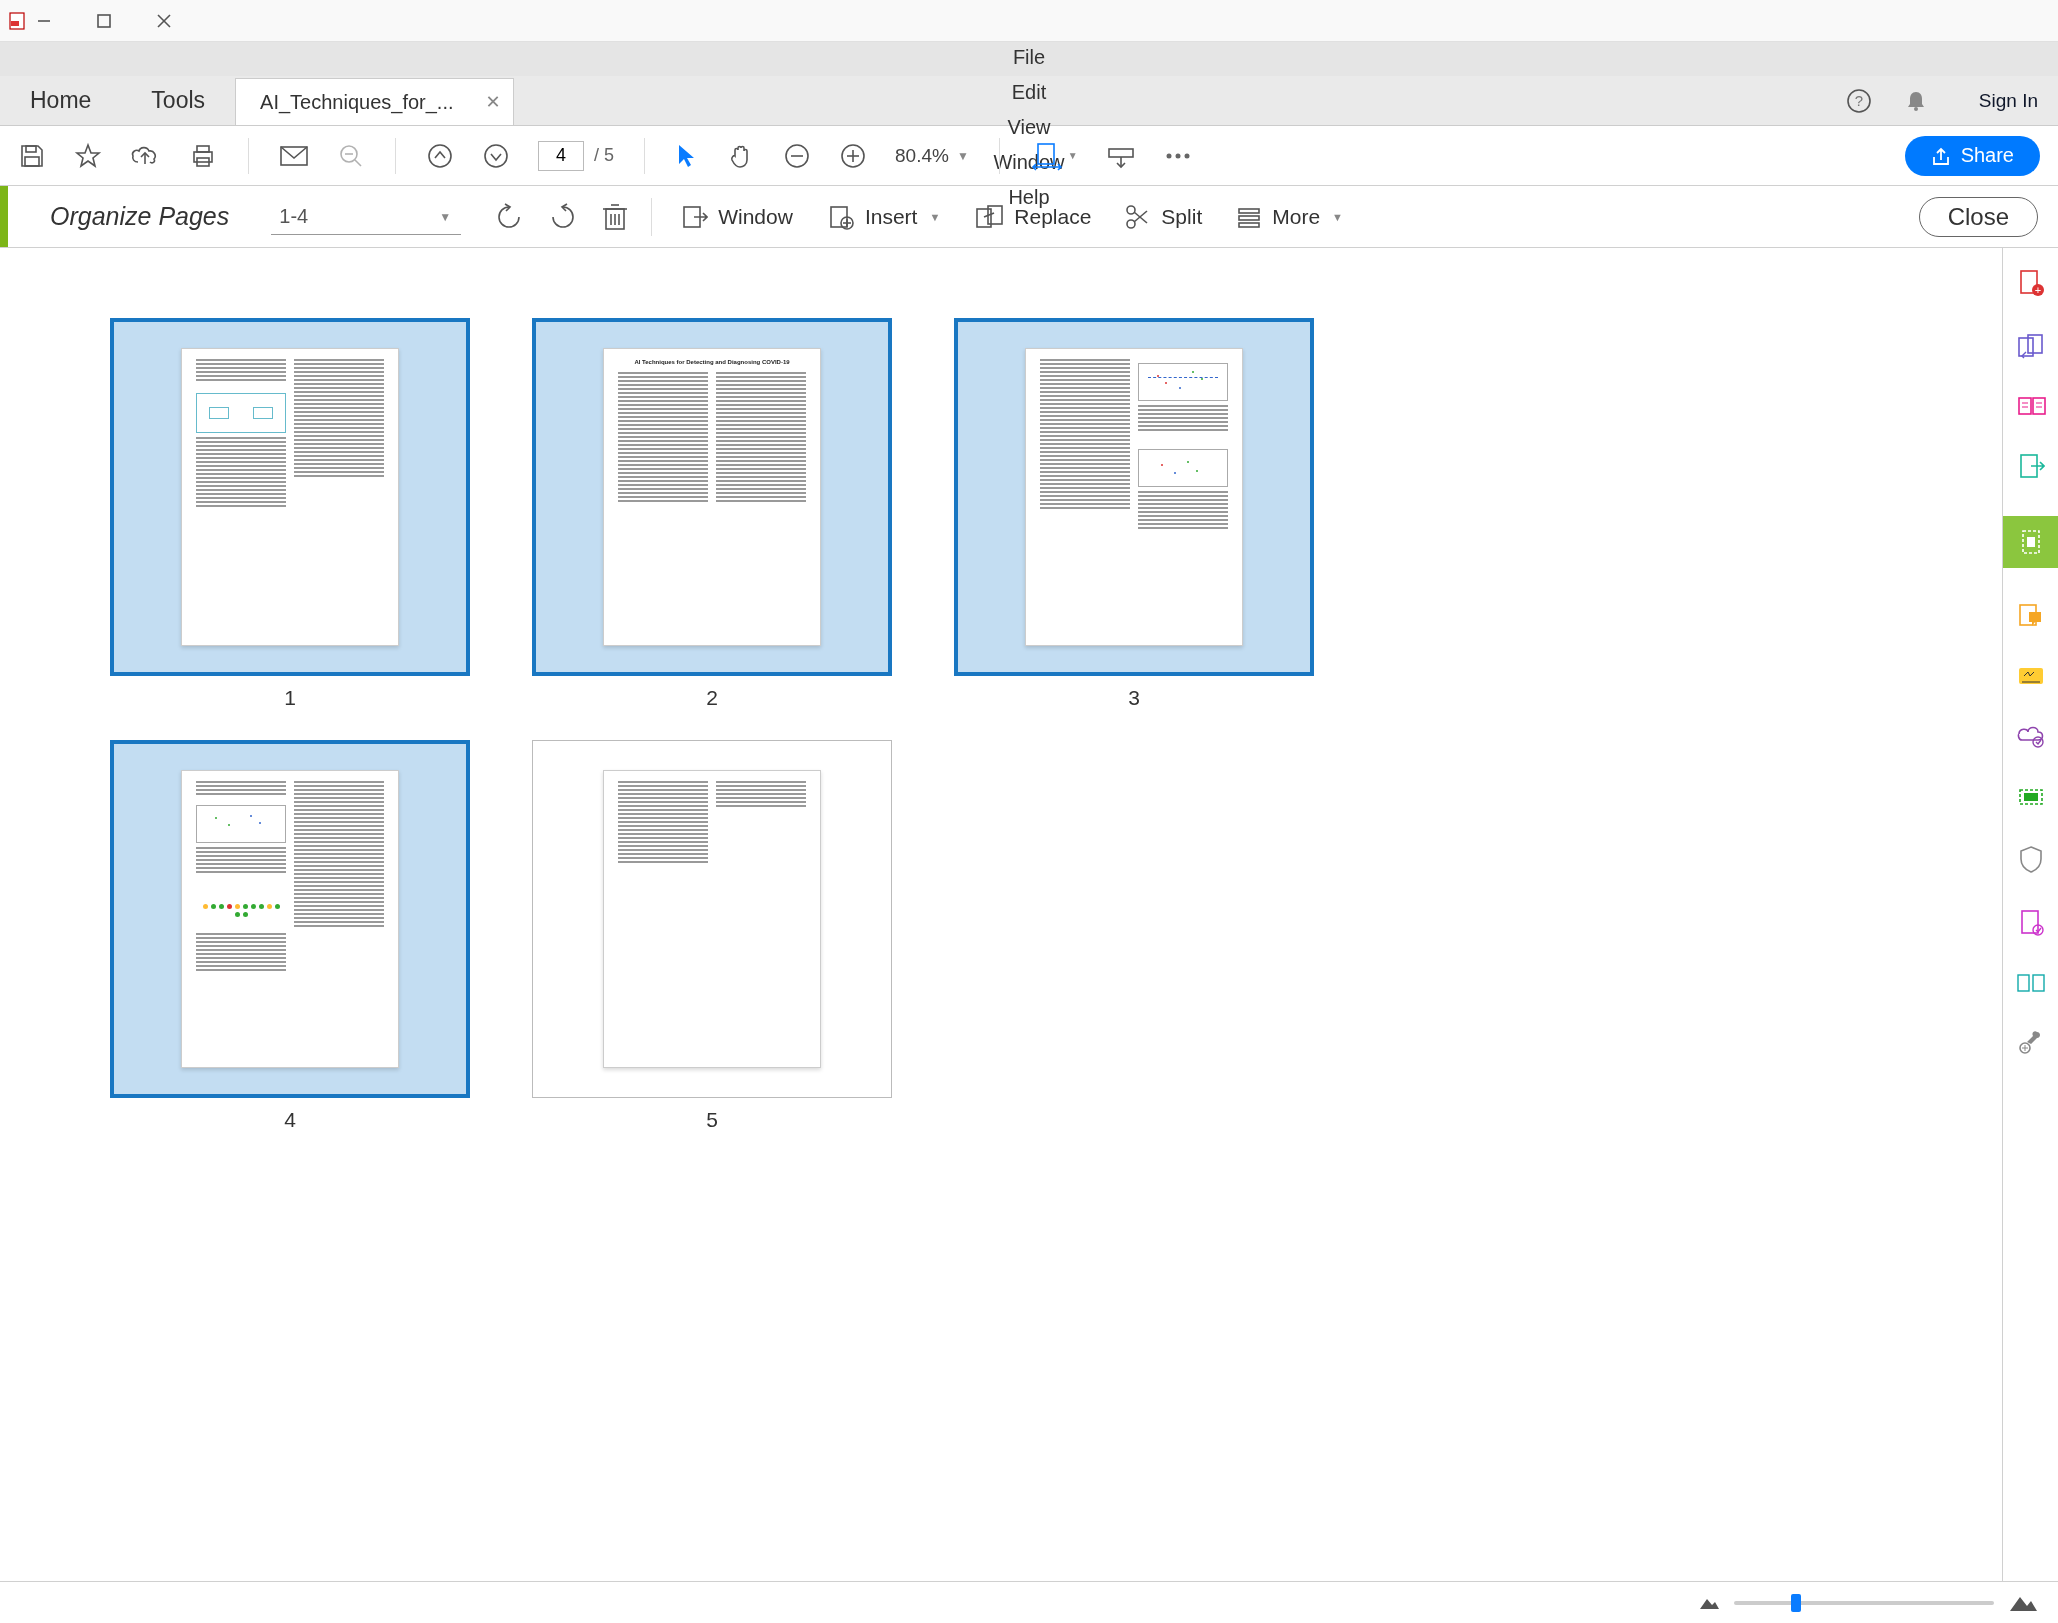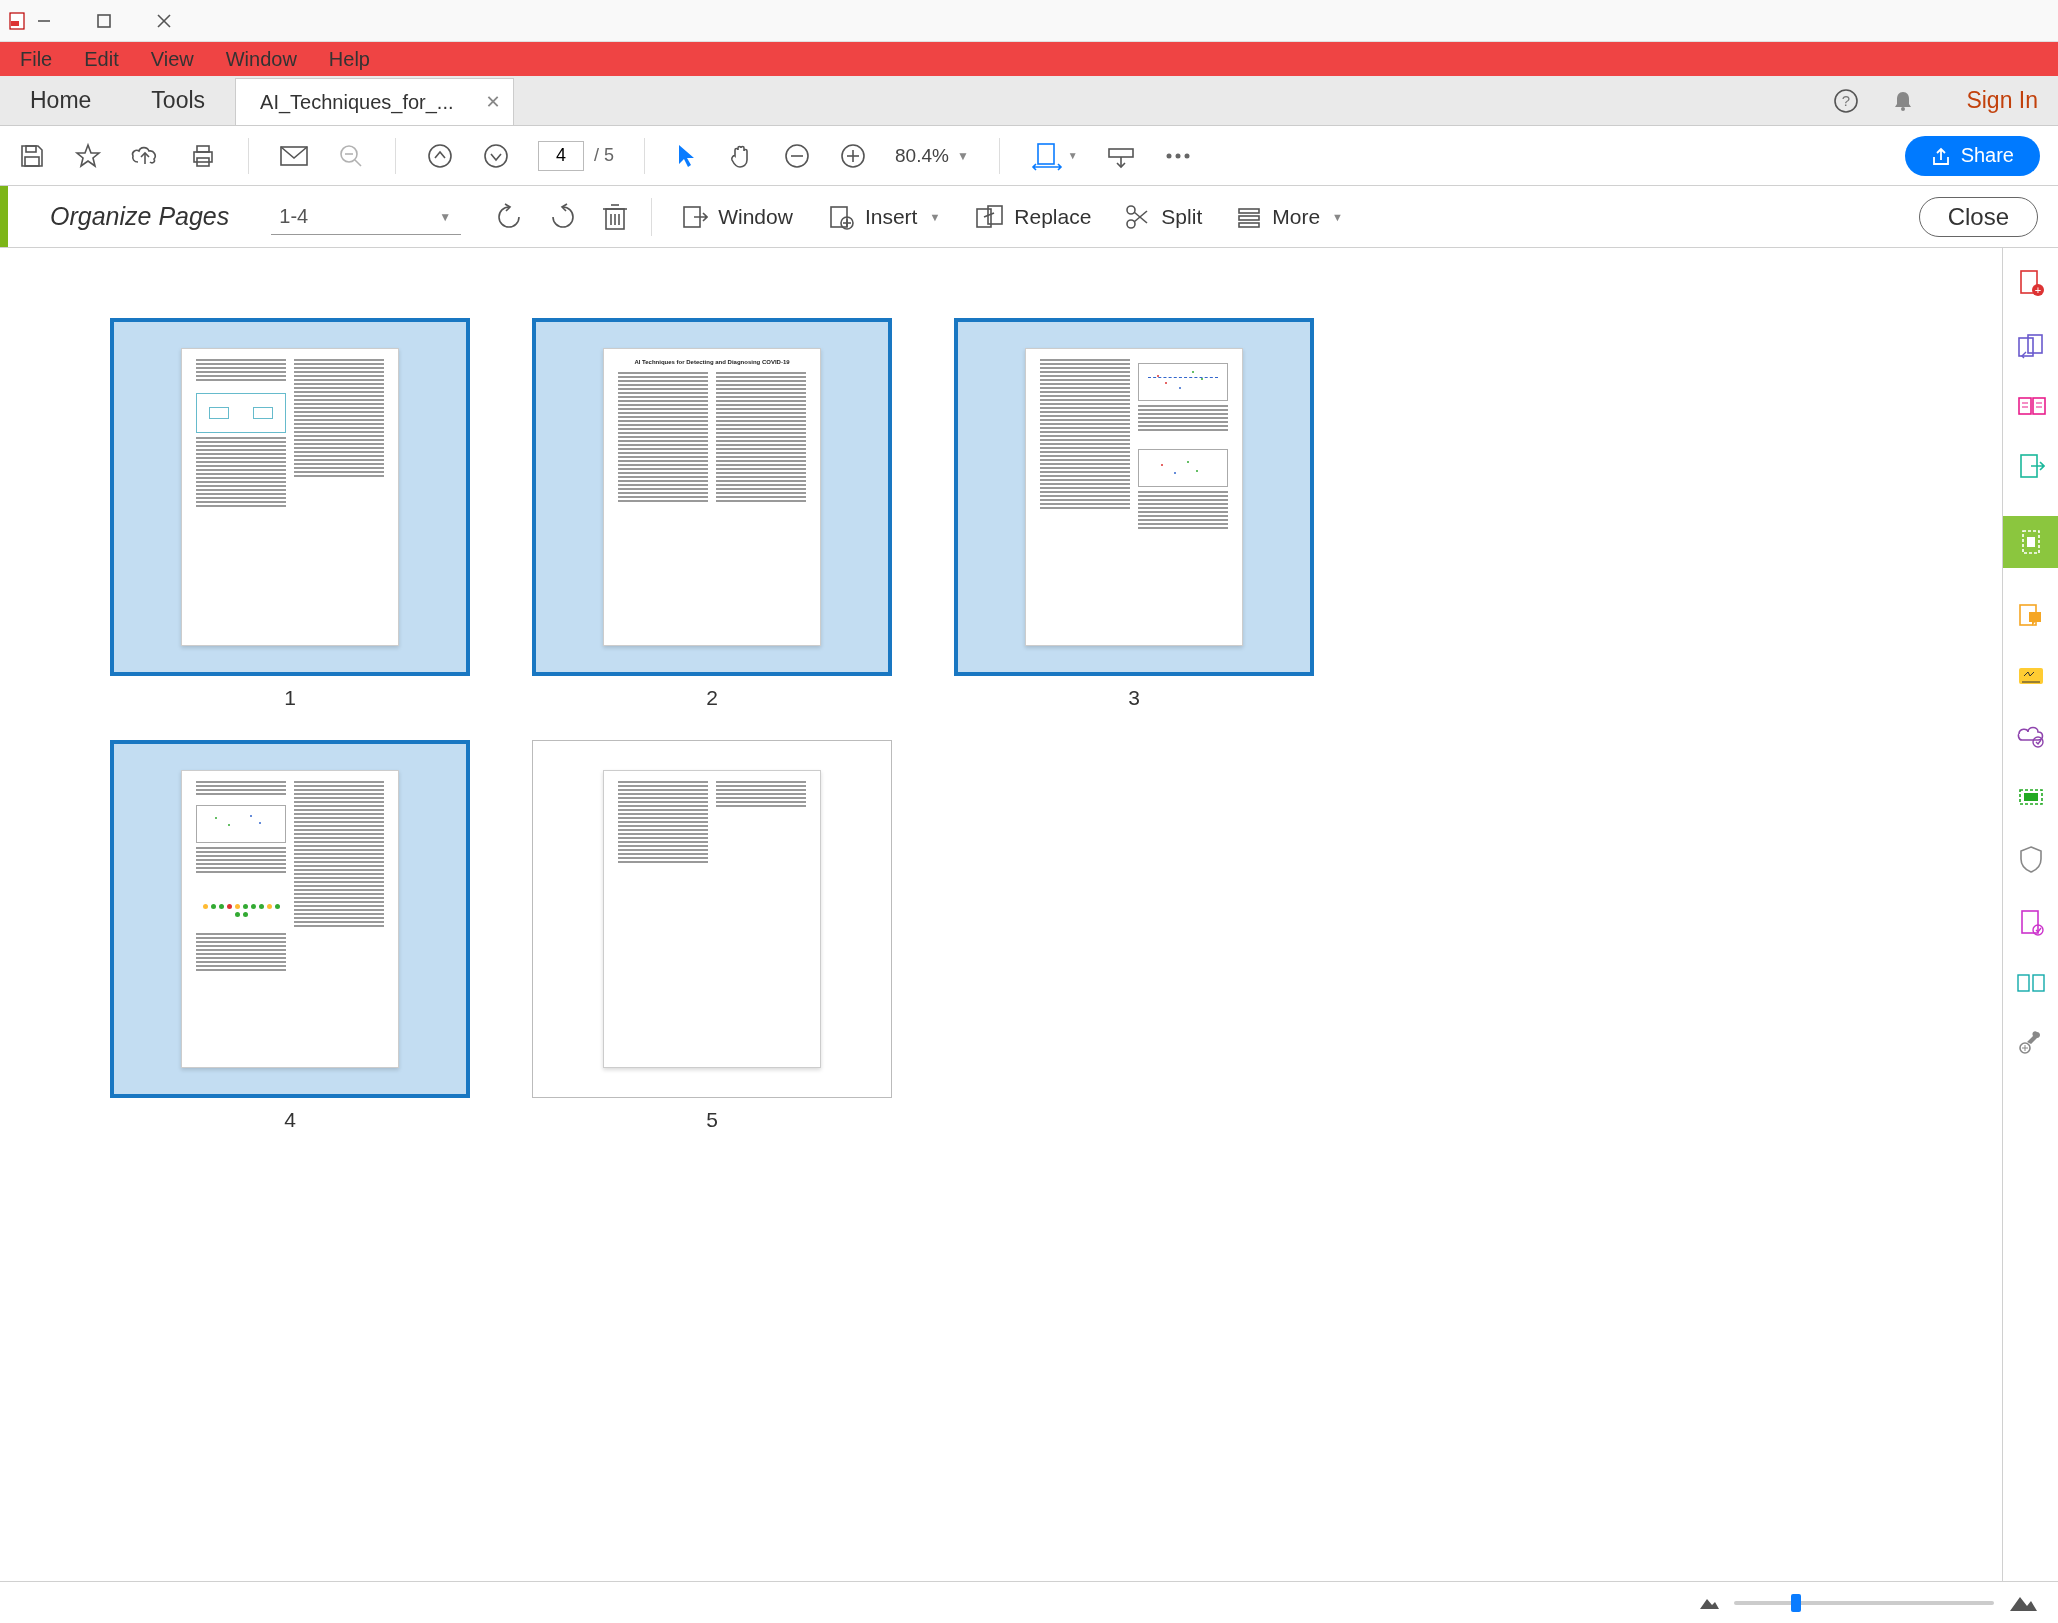--- a/index.html
+++ b/index.html
@@ -6,32 +6,32 @@
   body { font-family: "Segoe UI", Arial, sans-serif; font-size: 18px; background: #fff; color: #333; overflow: hidden; width: 2058px; height: 1623px; position: relative; }
   
   
   .titlebar { height: 42px; background: #f9f9f9; border-bottom: 1px solid #e0e0e0; display: flex; align-items: center; padding: 0 8px; }
   .titlebar .pdf-icon { width: 18px; height: 18px; margin-right: 8px; }
   .titlebar .title-text { flex: 1; font-size: 19px; color: #333; }
   .titlebar .win-controls { display: flex; gap: 40px; margin-right: 20px; }
   .titlebar .win-btn { width: 20px; height: 20px; display: flex; align-items: center; justify-content: center; font-size: 18px; color: #555; }
   
   
-  .menubar { height: 34px; background: #ef4444; display: flex; align-items: center; padding: 0 6px; gap: 4px; }
+  .menubar { height: 34px; background: #e5e5e5; display: flex; align-items: center; padding: 0 6px; gap: 4px; flex-direction: column; }
   .menubar .menu-item { padding: 4px 14px; font-size: 20px; color: #333; }
   
   
   .tabrow { height: 50px; background: #eaeaea; display: flex; align-items: stretch; border-bottom: 1px solid #ccc; }
   .tabrow .home, .tabrow .tools { padding: 0 30px; display: flex; align-items: center; font-size: 23px; color: #333; }
   .tabrow .doc-tab { background: #fff; border-top: 1px solid #ccc; border-left: 1px solid #ccc; border-right: 1px solid #ccc; padding: 0 12px 0 24px; display: flex; align-items: center; font-size: 20px; color: #333; gap: 32px; margin-top: 2px; }
   .tabrow .doc-tab .close { color: #888; font-size: 18px; }
   .tabrow .spacer { flex: 1; }
   .tabrow .right-icons { display: flex; align-items: center; gap: 30px; padding-right: 30px; }
   .tabrow .right-icons .icn { color: #777; }
-  .tabrow .signin { font-size: 23px; color: #c2410c; padding: 0 20px; display: flex; align-items: center; }
+  .tabrow .signin { font-size: 19px; color: #0f172a; padding: 0 20px; display: flex; align-items: center; }
   
   
   .toolbar { height: 60px; background: #fff; border-bottom: 1px solid #d0d0d0; display: flex; align-items: center; padding: 0 18px; gap: 28px; }
   .toolbar .sep { width: 1px; height: 36px; background: #ddd; margin: 0 2px; }
   .toolbar .icn { color: #666; display: flex; align-items: center; justify-content: center; }
   .toolbar .page-box { display: flex; align-items: center; gap: 10px; }
   .toolbar .page-input { width: 46px; height: 30px; border: 1px solid #bbb; text-align: center; font-size: 18px; }
   .toolbar .page-total { color: #666; font-size: 18px; }
   .toolbar .zoom-lvl { font-size: 19px; color: #444; display: flex; align-items: center; gap: 8px; }
   .toolbar .zoom-lvl .caret { font-size: 12px; color: #888; }

